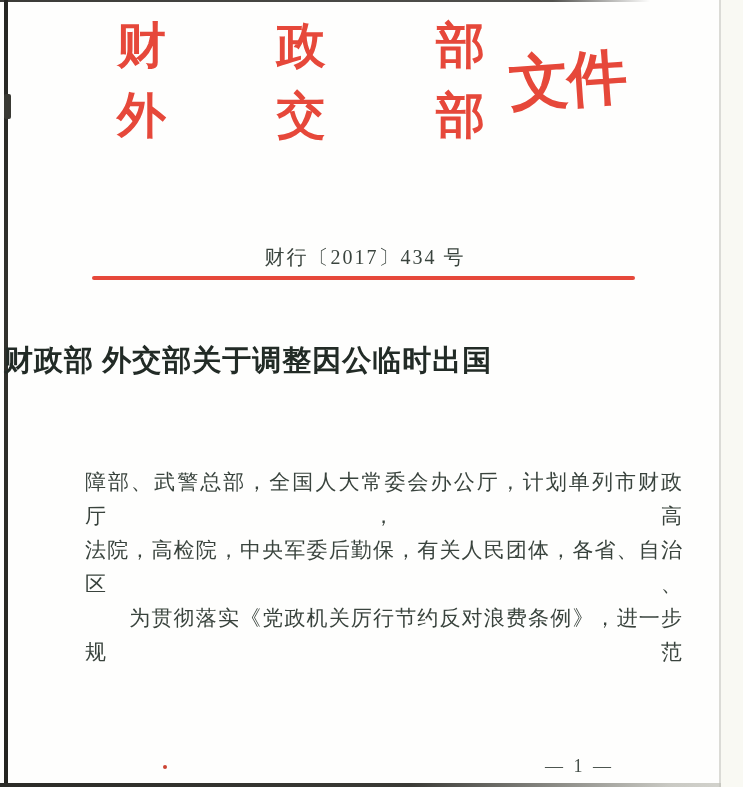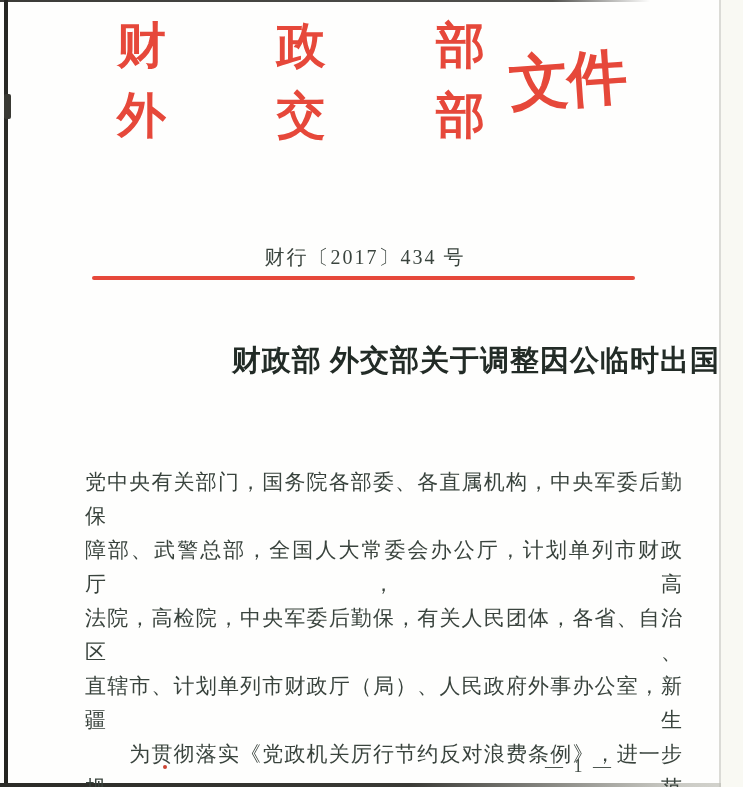--- a/index.html
+++ b/index.html
@@ -51,22 +51,22 @@
     position:absolute; left:20px; top:244px; width:690px;
     text-align:center; font-size:20px; letter-spacing:2px;
     color:var(--ink,#39433d);
   }
   .red-rule {
     position:absolute; left:92px; top:276px; width:543px; height:4px;
     background:var(--accent,#e6483a); border-radius:2px;
   }
   
   .doc-title {
-    position:absolute; left:20px; top:338px; width:700px; margin:0;
-    text-align:right; font-size:29px; font-weight:bold;
+    position:absolute; left:4px; top:338px; width:700px; margin:0;
+    text-align:left; font-size:29px; font-weight:bold;
     color:var(--title-ink,#222b26); letter-spacing:1px;
   }
   .title-line { display:block; line-height:45px; }
   
   .body-text {
     position:absolute; left:85px; top:465px; width:598px;
     font-size:21px; line-height:34px; color:var(--ink,#39433d);
     letter-spacing:1px;
   }
   .body-line {
@@ -110,23 +110,21 @@
 
   <div class="ref-number">财行〔2017〕434 号</div>
 
   <div class="red-rule"></div>
 
   <h1 class="doc-title">
     <span class="title-line">财政部 外交部关于调整因公临时出国</span>
   </h1>
 
   <div class="body-text">
-      <div class="body-line">党中央有关部门，国务院各部委、各直属机构，中央军委后勤保</div>
       <div class="body-line">障部、武警总部，全国人大常委会办公厅，计划单列市财政厅，高</div>
       <div class="body-line">法院，高检院，中央军委后勤保，有关人民团体，各省、自治区、</div>
-      <div class="body-line">直辖市、计划单列市财政厅（局）、人民政府外事办公室，新疆生</div>
       <div class="body-line">　　为贯彻落实《党政机关厉行节约反对浪费条例》，进一步规范</div>
     </div>
 
   <div class="red-dot"></div>
   <div class="page-number">— 1 —</div>
 
 </div>
 
 </body></html>

